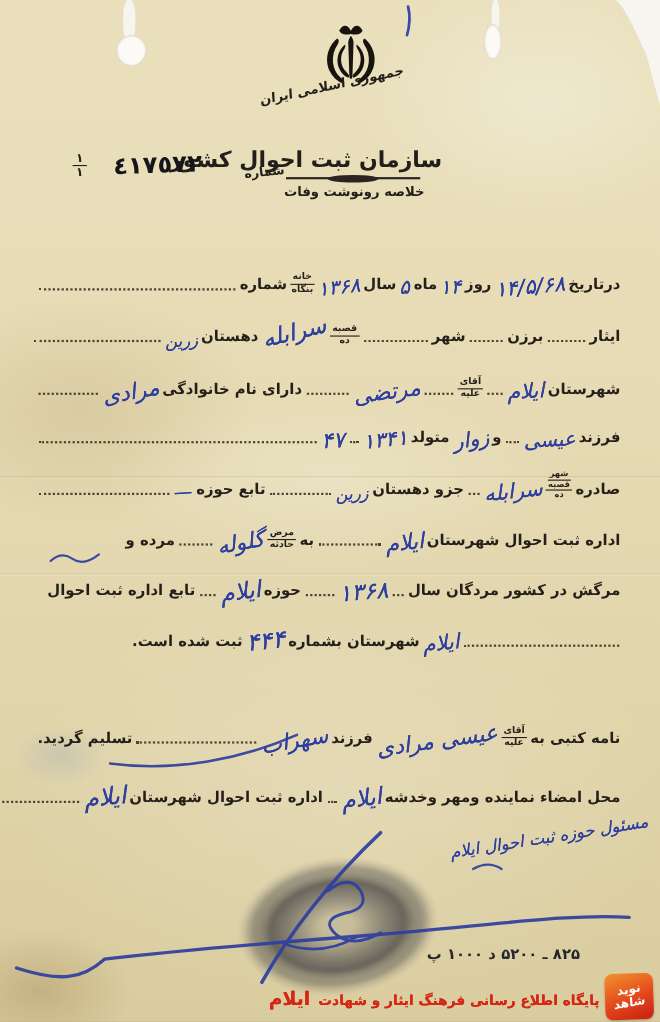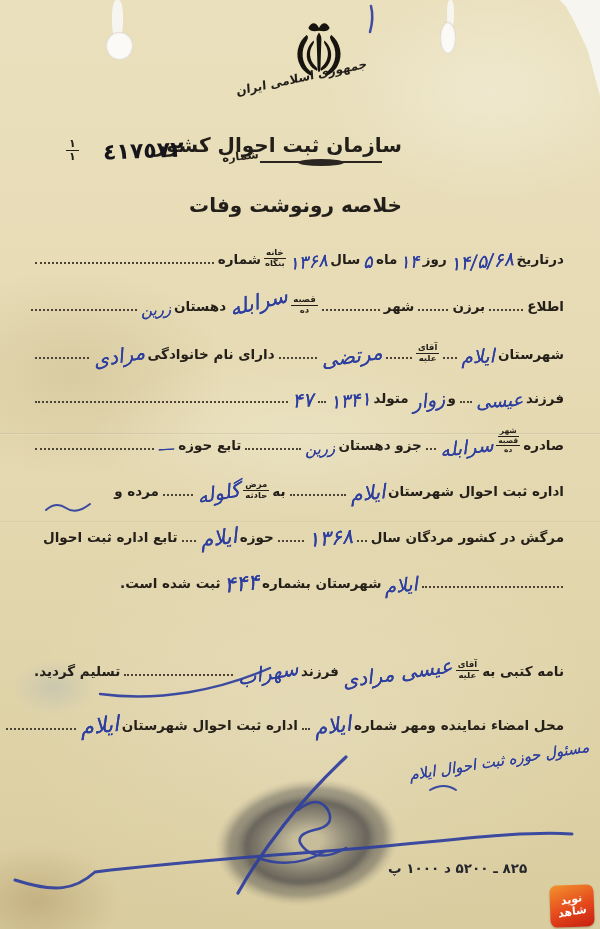--- a/index.html
+++ b/index.html
@@ -76,21 +76,21 @@
         <path d="M26 23 c-7.5 6 -10 17 -5.5 25.5 c2.2 4.5 6 7.5 9 8.5 c1.8 -1.8 -.2 -3.8 -2.2 -5.8 c-6.2 -6 -7.2 -16.5 -2 -23.5 c1.2 -2.2 1.2 -3.6 .7 -4.7 z"></path>
         <path d="M46 17 c10 8 13.5 23 7 34.5 c-3.2 6 -9.2 10.5 -13.5 11.5 c-2 -2 1 -4.2 3.2 -6.2 c9.2 -8.2 10.2 -23 3 -33.5 c-1.8 -3 -1.8 -5 .3 -6.3 z"></path>
         <path d="M18 17 c-10 8 -13.5 23 -7 34.5 c3.2 6 9.2 10.5 13.5 11.5 c2 -2 -1 -4.2 -3.2 -6.2 c-9.2 -8.2 -10.2 -23 -3 -33.5 c1.8 -3 1.8 -5 -.3 -6.3 z"></path>
       </g>
     </svg>
   </div>
 
   <div class="hdr callig" style="left:278px;top:66px;width:90px;font-size:12px;">جمهوری اسلامی ایران</div>
   <div class="hdr" style="left:242px;top:133px;width:160px;font-size:20px;">سازمان ثبت احوال کشور</div>
   <div class="divider" style="left:260px;top:161px;width:122px;"></div>
-  <div class="hdr" style="left:242px;top:193px;width:160px;font-size:20px;">خلاصه رونوشت وفات</div>
+  <div class="hdr" style="left:242px;top:167px;width:160px;font-size:12px;">خلاصه رونوشت وفات</div>
 
   <div style="position:absolute;left:222px;top:149px;font-weight:700;font-size:11.5px;color:#241f19;transform:rotate(-6deg);">شماره</div>
   <div style="position:absolute;left:103px;top:138px;font-weight:700;font-size:22px;color:#17151c;letter-spacing:3px;transform:rotate(-2deg);">٤١٧٥٧٢</div>
   <div class="fraction" style="left:66px;top:138px;">
     <div class="top">۱</div>
     <div>۱</div>
   </div>
 
   <div class="row" style="right:36px;left:34px;top:240px;height:28px;">
     <span class="lbl">درتاریخ</span>
@@ -103,21 +103,21 @@
     <span class="hw" style="font-size:18px;transform:rotate(-6deg);">۱۳۶۸</span>
     <span class="stack">
       <span class="st">خانه</span>
       <span>بنگاه</span>
     </span>
     <span class="lbl">شماره</span>
     <span class="lead lf"></span>
   </div>
 
   <div class="row" style="right:36px;left:30px;top:287px;height:28px;">
-    <span class="lbl">اطلاع</span>
+    <span class="lbl">ایثار</span>
     <span class="lead" style="width:34px;"></span>
     <span class="lbl">برزن</span>
     <span class="lead" style="width:30px;"></span>
     <span class="lbl">شهر</span>
     <span class="lead" style="width:58px;"></span>
     <span class="stack">
       <span class="st">قصبه</span>
       <span>ده</span>
     </span>
     <span class="hw" style="font-size:21px;transform:rotate(-14deg);top:-2px;">سرابله</span>
@@ -213,21 +213,21 @@
       <span>علیه</span>
     </span>
     <span class="hw" style="font-size:20px;transform:rotate(-8deg);">عیسی مرادی</span>
     <span class="lbl">فرزند</span>
     <span class="hw" style="font-size:20px;transform:rotate(-10deg);">سهراب</span>
     <span class="lead lf"></span>
     <span class="lbl">تسلیم گردید.</span>
   </div>
 
   <div class="row" style="right:36px;left:90px;top:702px;height:32px;">
-    <span class="lbl">محل امضاء نماینده ومهر شماره</span>
+    <span class="lbl">محل امضاء نماینده ومهر وخدشه</span>
     <span class="hw" style="font-size:21px;transform:rotate(-8deg);">ایلام</span>
     <span class="lead" style="width:8px;"></span>
     <span class="lbl">اداره ثبت احوال شهرستان</span>
     <span class="hw" style="font-size:22px;transform:rotate(-6deg);">ایلام</span>
     <span class="lead" style="width:70px;"></span>
   </div>
 
   <div class="pen-note" style="left:408px;top:752px;font-size:15px;transform:rotate(-9deg);">مسئول حوزه ثبت احوال ایلام</div>
 
   <div class="stamp"></div>
@@ -244,15 +244,19 @@
       <path d="M430 790 q 14 -8 26 0" stroke-width="2"></path>
     </g>
   </svg>
 
   <div class="code" style="left:388px;top:860px;">۸۲۵ ـ ۵۲۰۰ د ۱۰۰۰ پ</div>
 
   <div class="wm">
     <div class="wm-logo">
       <span>نوید شاهد</span>
     </div>
+    <div class="wm-text">
+      <span>پایگاه اطلاع رسانی فرهنگ ایثار و شهادت</span>
+      <b>ایلام</b>
+    </div>
   </div>
 
 </div>
 
 </body></html>

